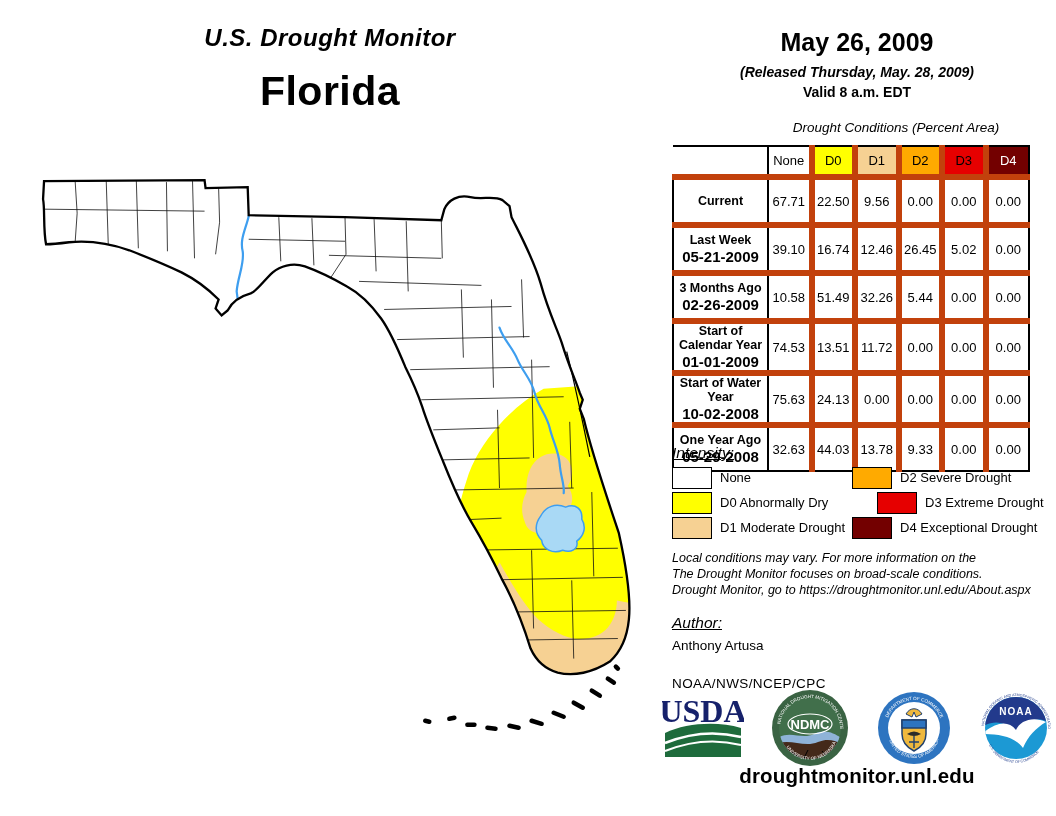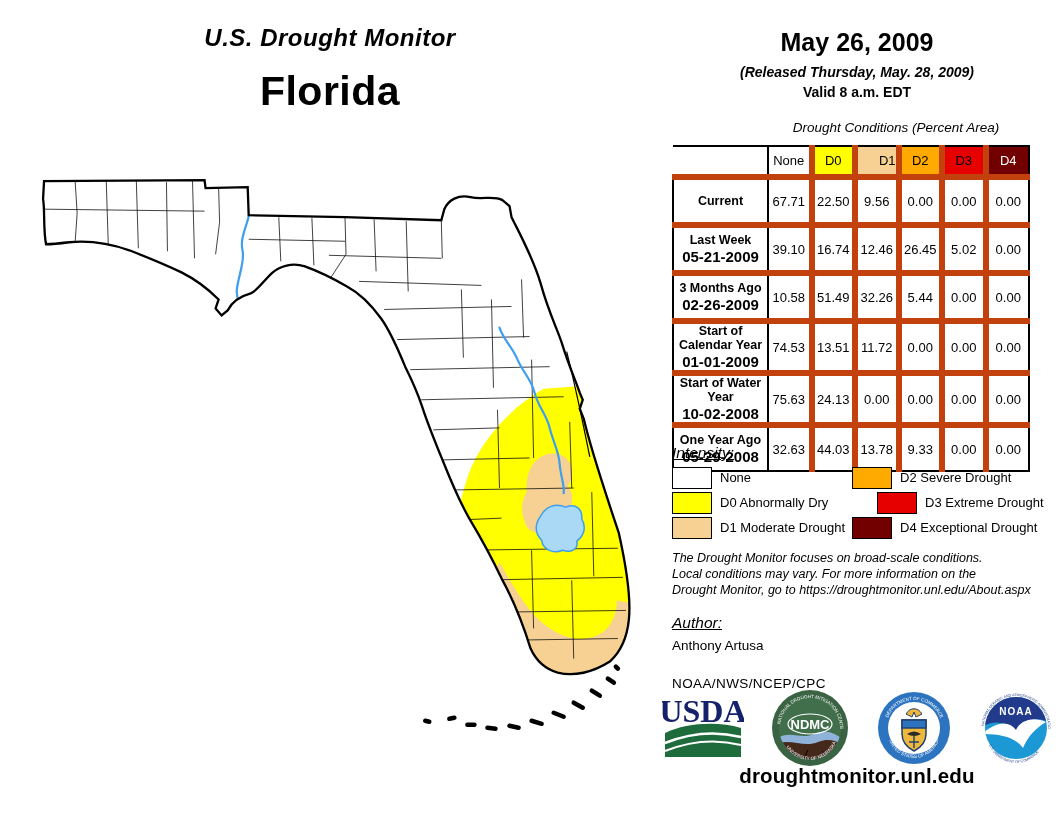--- a/index.html
+++ b/index.html
@@ -29,21 +29,21 @@
   .dm-table td.lbl{border-left:2.5px solid #000;border-right:2.5px solid #000;}
   .dm-table td.first{border-left:2.5px solid #000;}
   .dm-table td.last{border-right:2.5px solid #000;}
   .dm-table tr.bottom td{border-bottom:2.5px solid #000;}
   .dm-table .colw{width:43.5px;}
   .dm-table .coll{width:95px;}
   .row-label{font-weight:bold;font-size:12.5px;line-height:1.12;}
   .row-date{font-weight:bold;font-size:15px;margin-top:1px;}
   td.hc-none{background:#ffffff;}
   td.hc-d0{background:#ffff00;}
-  td.hc-d1{background:#f6d193;text-align:right;}
+  td.hc-d1{background:#f6d193;}
   td.hc-d2{background:#ffaa00;}
   td.hc-d3{background:#e60000;}
   td.hc-d4{background:#730000;color:#ffffff;}
   
   .legend-head{left:672px;top:444px;font-style:italic;font-size:15.5px;text-decoration:underline;}
   .legend-item{height:21px;display:flex;align-items:center;}
   .swatch{width:38px;height:20px;border:1px solid #000;flex:0 0 auto;}
   .legend-label{font-size:13px;margin-left:8px;white-space:nowrap;}
   
   .notes{left:672px;top:550px;width:380px;font-style:italic;font-size:12.5px;line-height:1.28;}
@@ -185,22 +185,22 @@
 <div class="abs legend-item" style="left:852px;top:492px;padding-left:25px;">
   <div class="swatch" style="background:#e60000;"></div>
   <div class="legend-label">D3 Extreme Drought</div>
 </div>
 <div class="abs legend-item" style="left:852px;top:517px;">
   <div class="swatch" style="background:#730000;"></div>
   <div class="legend-label">D4 Exceptional Drought</div>
 </div>
 
 <div class="abs notes">
+  <div>Local conditions may vary. For more information on the</div>
   <div>The Drought Monitor focuses on broad-scale conditions.</div>
-  <div>Local conditions may vary. For more information on the</div>
   <div>Drought Monitor, go to https://droughtmonitor.unl.edu/About.aspx</div>
 </div>
 
 <div class="abs author-head">Author:</div>
 <div class="abs author-name">Anthony Artusa</div>
 <div class="abs author-org">NOAA/NWS/NCEP/CPC</div>
 
 <div class="abs logos">
 
   <svg width="82" height="66" viewBox="0 0 82 66">

